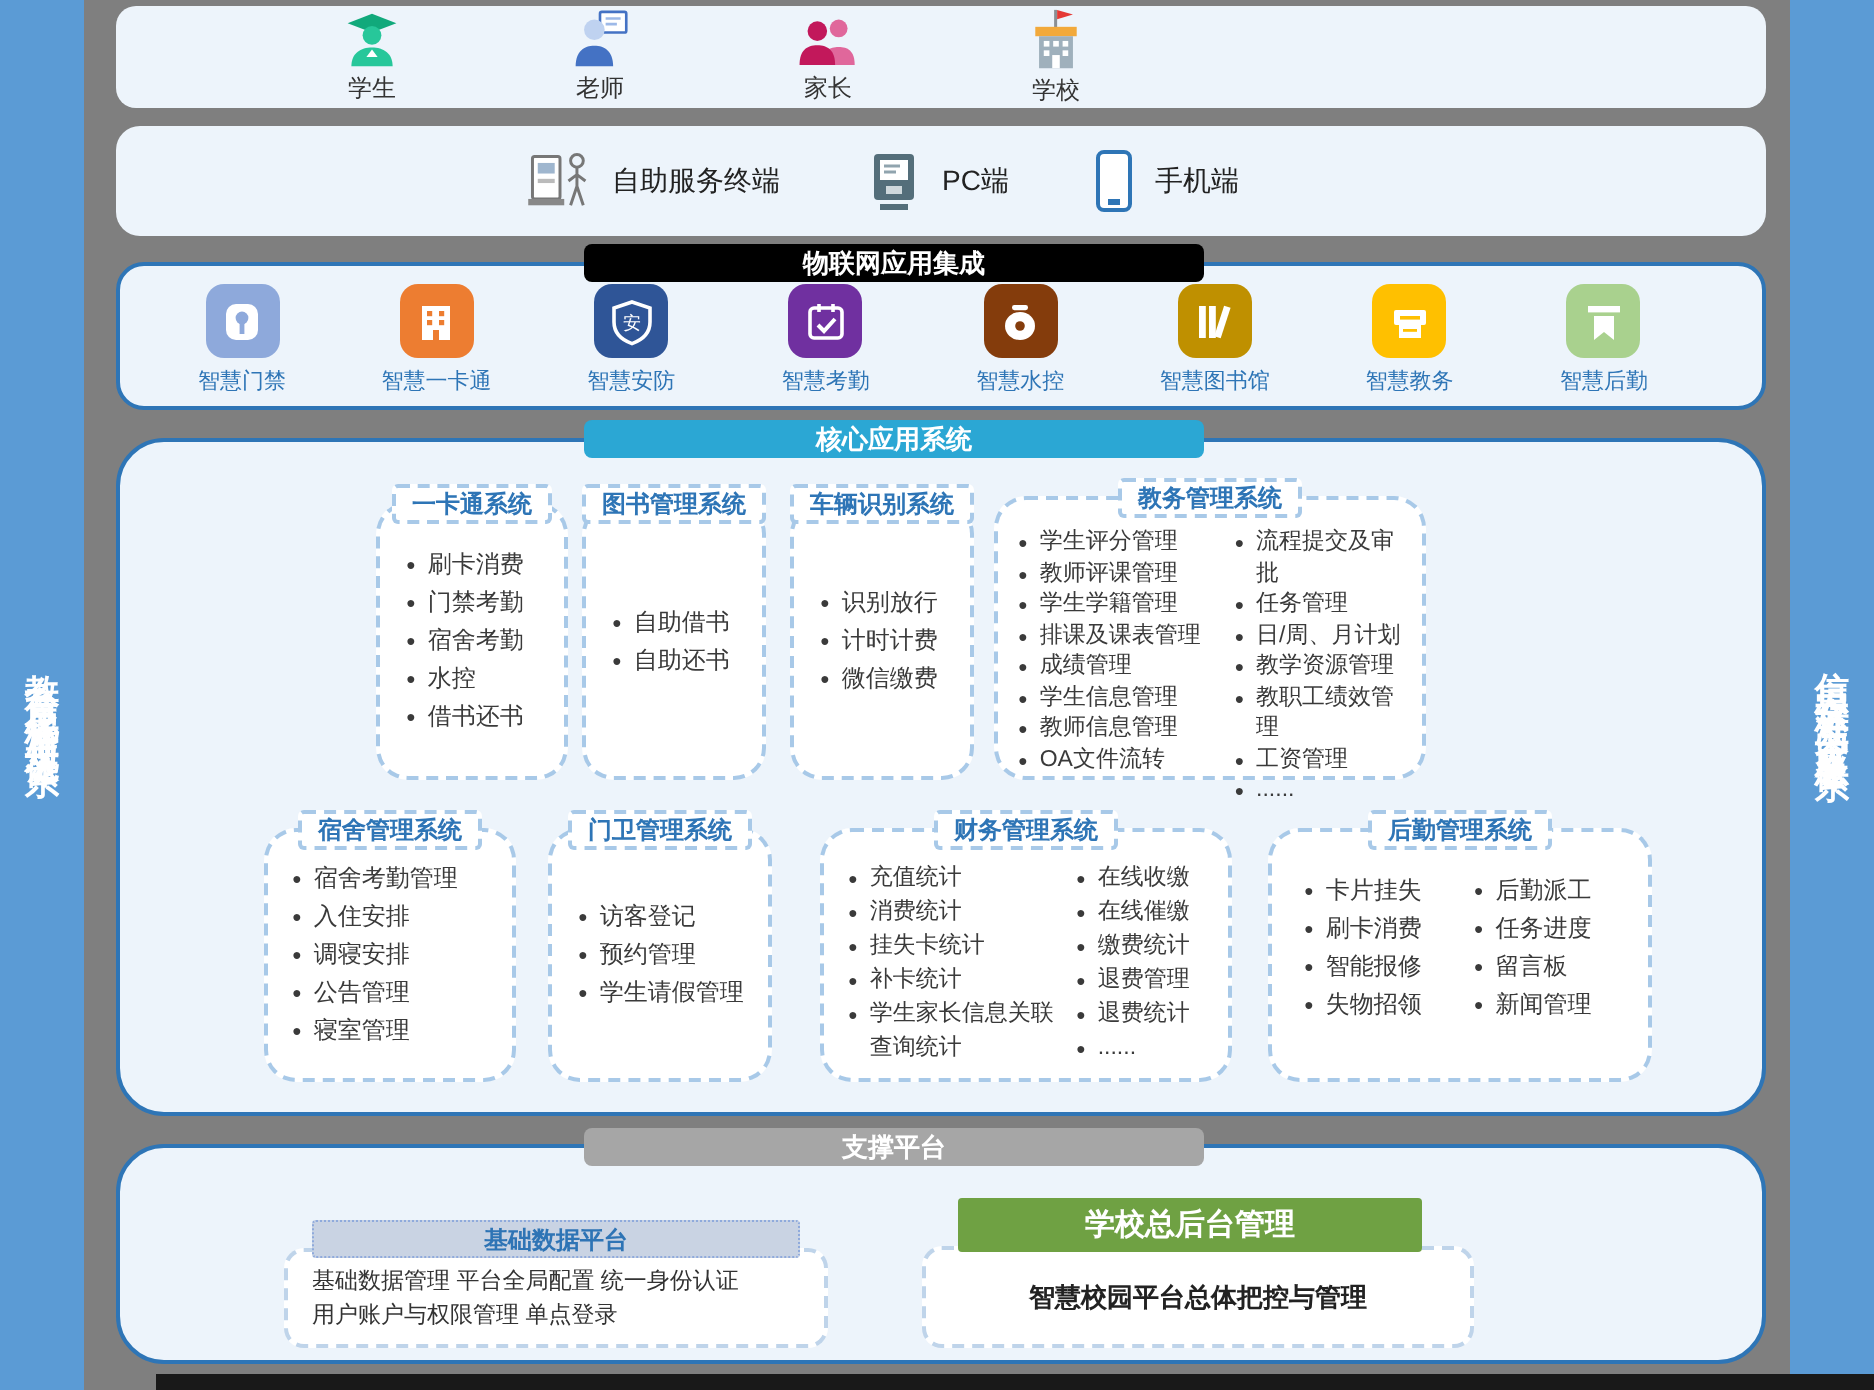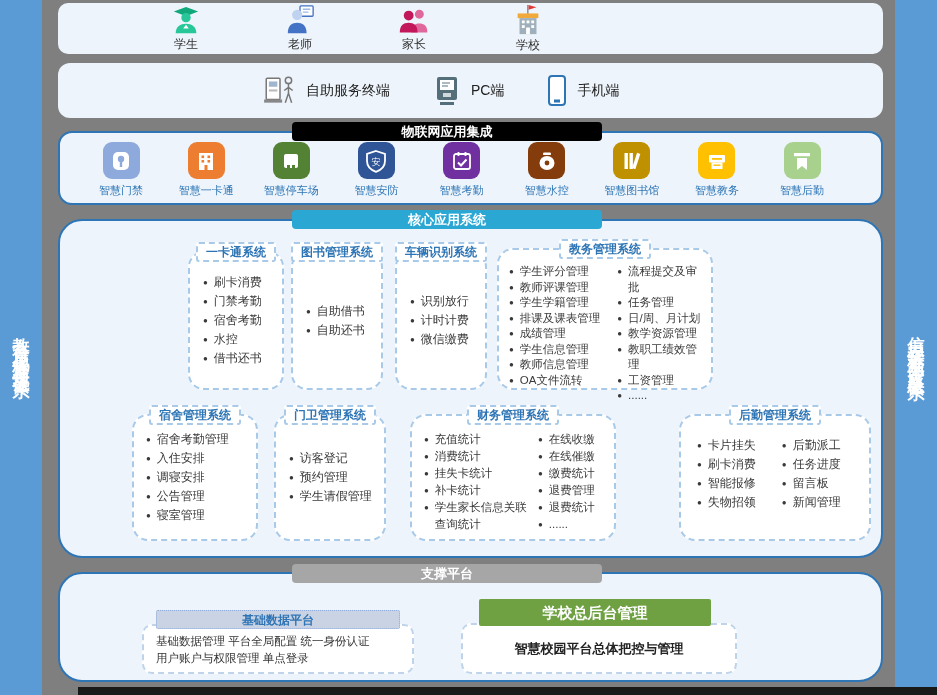--- a/index.html
+++ b/index.html
@@ -85,21 +85,21 @@
   #sys3 ul:first-child { width:106px; }
   #sys4 { left:72px;  top:193px; width:126px; height:127px; }
   #sys4.vcenter { padding-left:12px; }
   #sys5 { left:214px; top:193px; width:112px; height:127px; }
   #sys6 { left:350px; top:193px; width:206px; height:127px; padding:15px 4px 0 12px; }
   #sys6 ul { font-size:11.5px; }
   #sys6 li { line-height:17px; }
   #sys6 li::before { line-height:17px; }
   #sys6 .cols { gap:4px; }
   #sys6 ul:first-child { width:110px; }
-  #sys7 { left:574px; top:193px; width:192px; height:127px; padding:20px 4px 17px 16px;margin-left:45px; }
+  #sys7 { left:574px; top:193px; width:192px; height:127px; padding:20px 4px 17px 16px; }
   #sys7 .cols { gap:26px; }
 
   
   .supbox {
     position:absolute; background:#fff; border:2px dashed #BFD4EA; border-radius:10px;
     box-sizing:border-box; z-index:2;
   }
   #base-box { left:82px; top:50px; width:272px; height:50px;
     padding:7px 0 0 12px; font-size:11.5px; color:#333; line-height:17px; }
   #base-banner { position:absolute; left:96px; top:36px; width:244px; height:19px;
@@ -242,30 +242,20 @@
           <rect x="7.5" y="6.5" width="2.6" height="2.6" fill="currentColor"></rect>
           <rect x="13.5" y="6.5" width="2.6" height="2.6" fill="currentColor"></rect>
           <rect x="7.5" y="11" width="2.6" height="2.6" fill="currentColor"></rect>
           <rect x="13.5" y="11" width="2.6" height="2.6" fill="currentColor"></rect>
           <rect x="10.5" y="16" width="3" height="5" fill="currentColor"></rect>
         </svg>
       </span>
       <span class="lbl">智慧一卡通</span>
     </div>
 
-    <div class="iot-item">
-      <span class="iot-tile" style="background-color: rgb(84, 130, 53); color: rgb(84, 130, 53);">
-        <svg width="24" height="24" viewBox="0 0 24 24">
-          <rect x="5" y="5" width="14" height="14" rx="2" fill="#fff"></rect>
-          <rect x="8" y="16" width="3" height="3" fill="currentColor"></rect>
-          <rect x="13" y="16" width="3" height="3" fill="currentColor"></rect>
-        </svg>
-      </span>
-      <span class="lbl">智慧停车场</span>
-    </div>
 
     <div class="iot-item">
       <span class="iot-tile" style="background-color: rgb(47, 85, 151); color: rgb(47, 85, 151);">
         <svg width="24" height="24" viewBox="0 0 24 24">
           <path d="M12 2 L21 5 V12 C21 17.5 17 21 12 22.8 C7 21 3 17.5 3 12 V5 Z" fill="none" stroke="#fff" stroke-width="1.8"></path>
           <text x="12" y="15.5" font-size="9" fill="#fff" text-anchor="middle">安</text>
         </svg>
       </span>
       <span class="lbl">智慧安防</span>
     </div>

